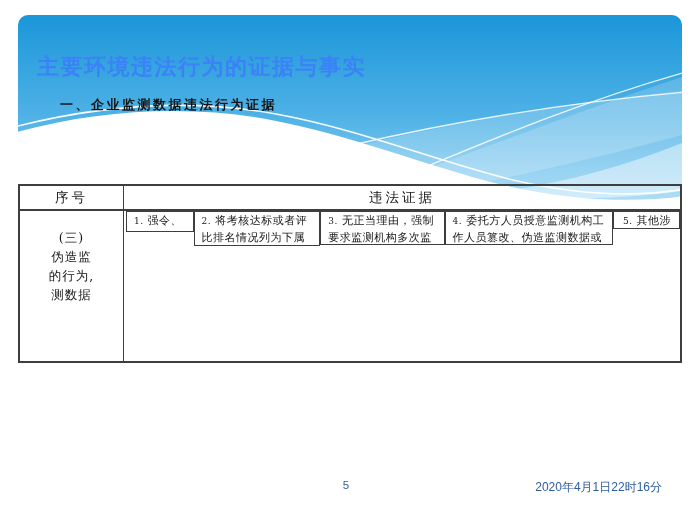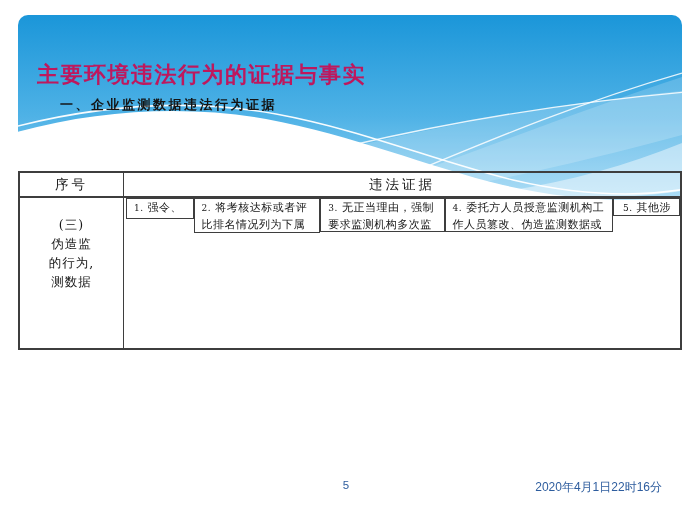--- a/index.html
+++ b/index.html
@@ -2,31 +2,31 @@
 <html><head>
 <meta charset="utf-8">
 <style>
   html,body{margin:0;padding:0;background:#ffffff;}
   .slide{
     position:relative;width:700px;height:525px;background:#ffffff;
     overflow:hidden;font-family:"Liberation Sans",sans-serif;
   }
   .hdr-svg{position:absolute;left:18px;top:15px;display:block;}
   .title{
-    position:absolute;left:37px;top:60px;width:620px;
-    font-size:22px;font-weight:bold;color:#be185d;letter-spacing:1.5px;
+    position:absolute;left:37px;top:52px;width:620px;
+    font-size:22px;font-weight:bold;color:#3b82f6;letter-spacing:1.5px;
     font-family:Liberation Sans, sans-serif;white-space:nowrap;
   }
   .subtitle{
     position:absolute;left:60px;top:96px;width:500px;
     font-size:13px;font-weight:bold;color:#141414;letter-spacing:2.5px;
     font-family:"DejaVu Serif",serif;white-space:nowrap;
   }
   .tbl{
-    position:absolute;left:18px;top:171px;width:664px;height:179px;
+    position:absolute;left:18px;top:184px;width:664px;height:179px;
     border:2px solid #3e3e3e;box-sizing:border-box;
     color:#161616;font-family:"DejaVu Serif",serif;background:transparent;
   }
   .thead{display:flex;height:25px;border-bottom:2px solid #3e3e3e;box-sizing:border-box;}
   .th{display:flex;align-items:center;justify-content:center;font-size:13.5px;letter-spacing:3px;}
   .th-seq{width:104px;border-right:1px solid #3e3e3e;box-sizing:border-box;}
   .th-evidence{flex:1;text-align:center;}
   .tbody{display:flex;height:150px;}
   .cat{
     width:104px;border-right:1px solid #3e3e3e;box-sizing:border-box;

